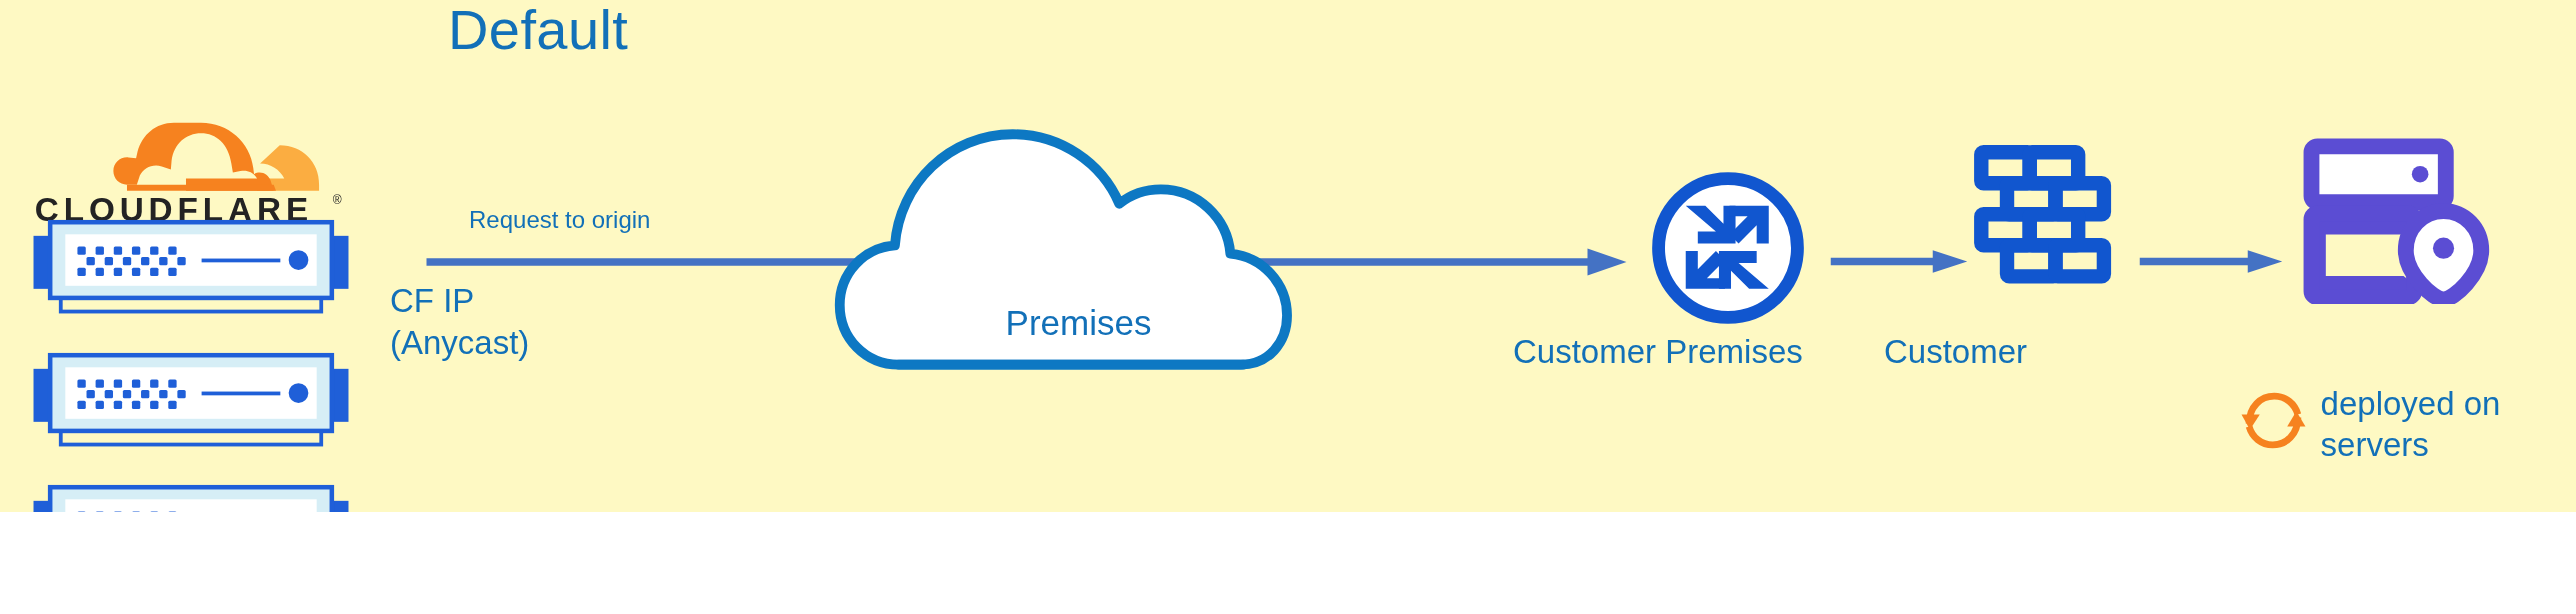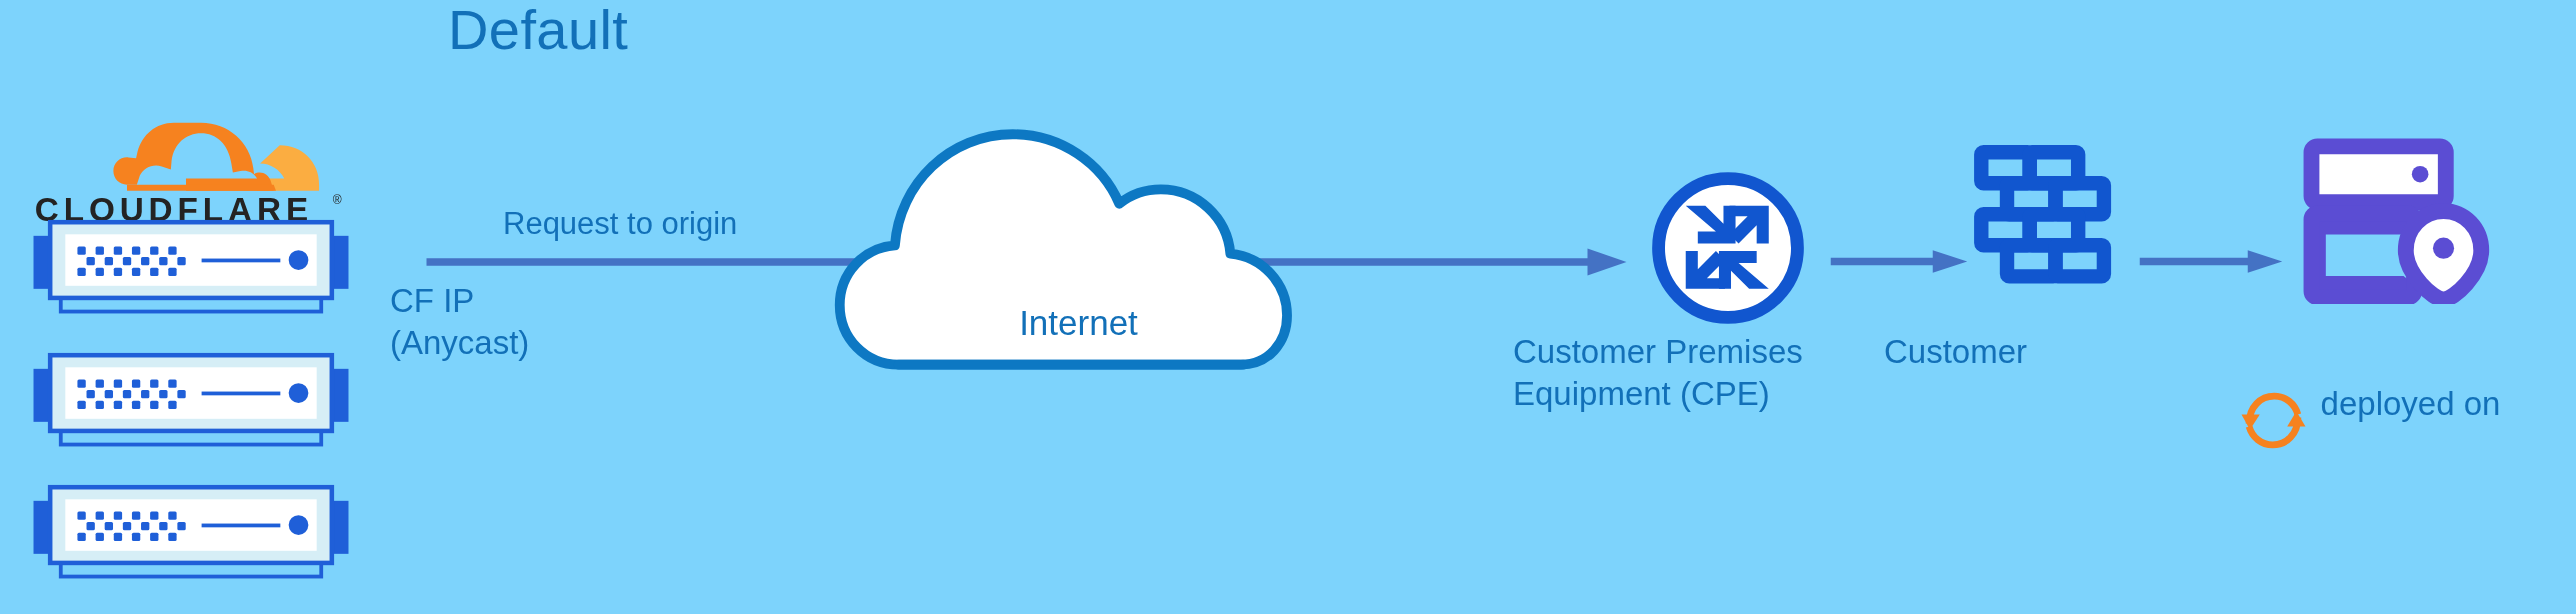--- a/index.html
+++ b/index.html
@@ -8,22 +8,22 @@
     padding: 0;
     background: #ffffff;
   }
   body {
     font-family: "Liberation Sans", sans-serif;
     -webkit-font-smoothing: antialiased;
   }
   #canvas {
     position: relative;
     width: 2576px;
-    height: 614px;
-    background: #7dd3fc;
+    height: 512px;
+    background: #fef9c3;
     overflow: hidden;
   }
 
   
   .diagram-title {
     position: absolute;
     left: 448px;
     top: 1.5px;
     font-size: 56px;
     line-height: 1.0;
@@ -52,22 +52,21 @@
 
   
   .flow-label {
     position: absolute;
     color: #1270b8;
     white-space: nowrap;
   }
   .label-request {
     left: 469px;
     top: 206px;
-    font-size: 31px;
-    margin-left: 34px;
+    font-size: 24px;
   }
   .label-cfip {
     left: 390px;
     top: 280px;
     font-size: 33px;
     line-height: 1.28;
     white-space: normal;
     width: 257px;
   }
 
@@ -321,21 +320,21 @@
                C93 105 160 40 243 40
                C306 40 361 78 384 132
                C399 120 418 113 439 113
                C487 113 527 150 531 198
                C573 202 606 237 606 280
                C606 316 581 345 545 345
                Z" fill="#ffffff" stroke="#0d78c3" stroke-width="13" stroke-linejoin="round" stroke-linecap="round"></path>
       <line x1="92" y1="345" x2="548" y2="345" stroke="#0d78c3" stroke-width="13" stroke-linecap="round"></line>
     </svg>
   </div>
-  <div class="cloud-caption">Internet</div>
+  <div class="cloud-caption">Premises</div>
 
   <div class="node-icon cpe-icon">
     <svg viewBox="0 0 212 212" xmlns="http://www.w3.org/2000/svg">
       <circle cx="106" cy="106" r="92" fill="#ffffff" stroke="#1156cf" stroke-width="17"></circle>
       <g fill="#1156cf">
 
         <path d="M54 54 L80 54 L104 78 L104 54 L120 54 L120 104 L70 104 L70 88 L94 88 Z" transform="translate(-4,-4)"></path>
 
         <path d="M158 54 L158 104 L142 104 L142 80 L118 104 L106 92 L130 68 L106 68 L106 54 Z" transform="translate(2,-4)"></path>
 
@@ -393,21 +392,20 @@
                C214 97 236 120 236 149
                C236 180 200 214 186 214
                C172 214 136 180 136 149
                C136 120 158 97 186 97 Z" fill="#ffffff" stroke="#5b4dd3" stroke-width="21" stroke-linejoin="round"></path>
       <circle cx="186" cy="146" r="14" fill="#5b4dd3"></circle>
     </svg>
   </div>
 
   <div class="node-caption caption-cpe">
     <div>Customer Premises</div>
-    <div>Equipment (CPE)</div>
   </div>
 
   <div class="node-caption caption-fw">
     <div>Customer</div>
   </div>
 
 
   <div class="cloudflared-note">
     <div class="cloudflared-icon">
       <svg viewBox="0 0 88 88" xmlns="http://www.w3.org/2000/svg">
@@ -418,17 +416,18 @@
           <path d="M76 40 C76 62 61 76 43 76 C28 76 16 66 12 52"></path>
         </g>
 
         <polygon points="2,36 26,36 13,56" fill="#f6821f"></polygon>
 
         <polygon points="62,52 86,52 74,32" fill="#f6821f"></polygon>
       </svg>
     </div>
     <div class="cloudflared-text">
       <div>deployed on</div>
+      <div>servers</div>
     </div>
   </div>
 
 </div>
 
 
 </body></html>

